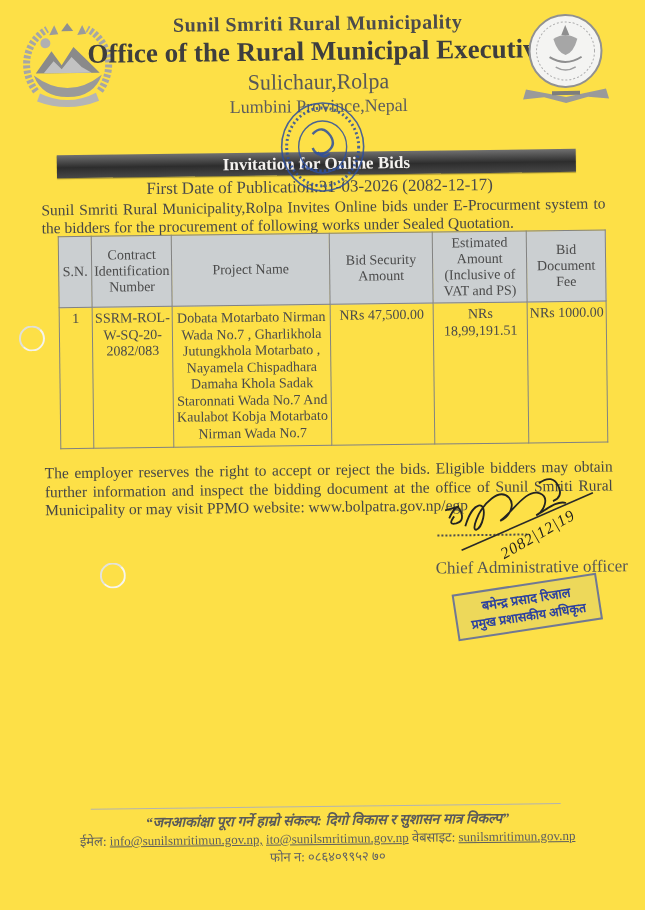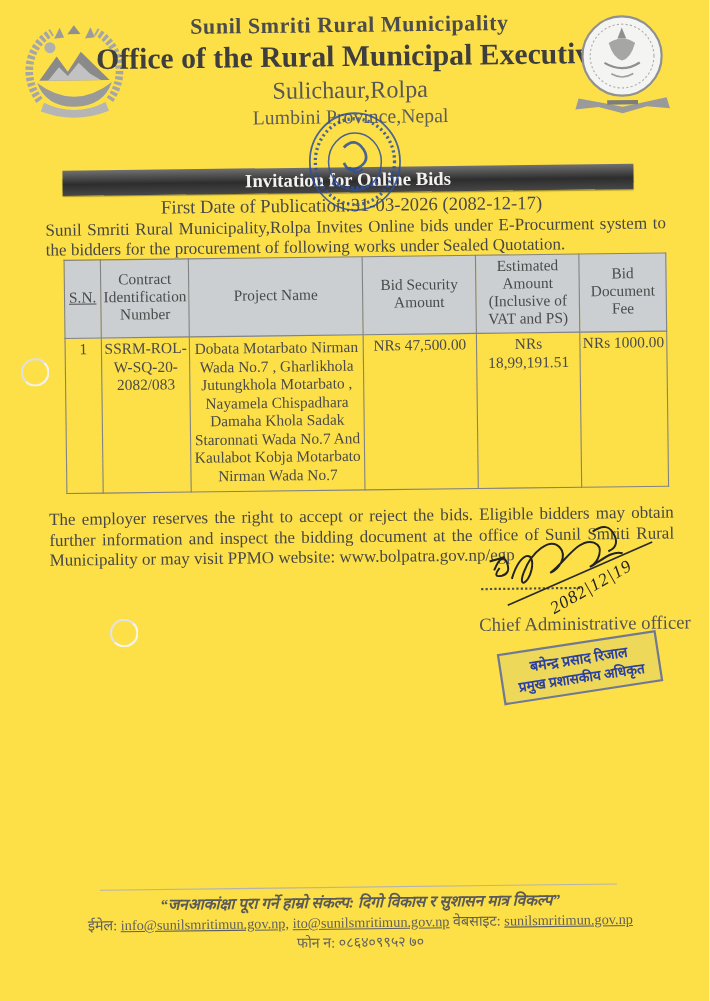--- a/index.html
+++ b/index.html
@@ -32,21 +32,21 @@
   .intro { position:absolute; left:44px; top:198px; width:564px; font-size:15.5px;
            line-height:1.18; text-align:justify; color:#474747; }
 
   
   table.bids { position:absolute; left:60px; top:233px; width:548px; border-collapse:collapse;
                font-size:14px; color:#4b4b4b; }
   table.bids th, table.bids td { border:1px solid #828282; text-align:center; padding:3px 2px; }
   table.bids th { background:#cbcfd1; font-weight:normal; vertical-align:middle; line-height:1.15; }
   table.bids td { vertical-align:top; line-height:1.18; }
   td.pad-top { padding-top:12px; }
-  .col-sn{width:33px;text-decoration:underline;} .col-cid{width:80px;} .col-pn{width:158px;}
+  .col-sn{width:33px;} .col-cid{width:80px;} .col-pn{width:158px;}
   .col-bs{width:104px;} .col-ea{width:94px;} .col-fee{width:79px;}
 
   
   .closing { position:absolute; left:44px; top:461px; width:568px; font-size:15.5px;
              line-height:1.2; text-align:justify; color:#474747; }
 
   
   .sig-svg { position:absolute; left:420px; top:468px; width:195px; height:100px; z-index:6; }
   .sig-date { position:absolute; left:495px; top:528px; font-size:16px; font-style:italic;
               color:#1d1d1d; transform:rotate(-29deg); letter-spacing:1px; z-index:6; }

